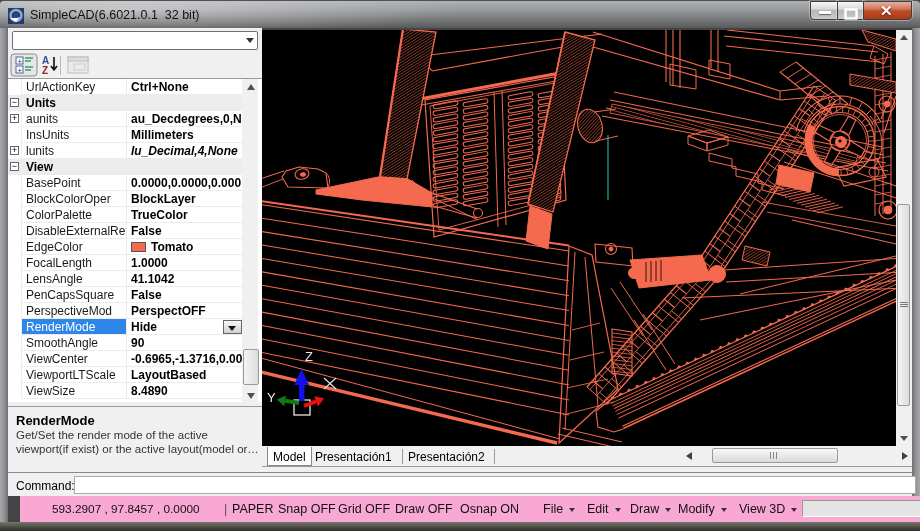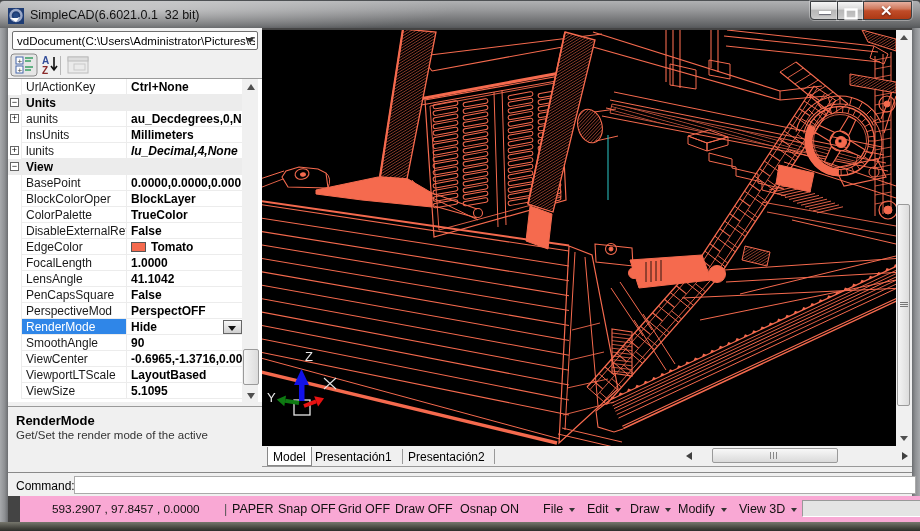--- a/index.html
+++ b/index.html
@@ -80,21 +80,20 @@
       <div class="wbtn" id="bclo">
           <div class="glyph" style="left:16px;top:0px;font-size:15px;text-shadow:0 1px 2px #5a1505;">✕</div>
         </div>
     </div>
   </div>
   <div id="frameL"></div>
     <div id="frameR"></div>
     <div id="frameB"></div>
   <div id="panel">
     <div id="combo">
-        <div class="txt">vdDocument(C:\Users\Administrator\Pictures\S</div>
         <div class="arr"></div>
       </div>
     <div id="toolbar">
       <svg width="254" height="25">
         <rect x="3" y="1" width="26" height="22" rx="3" fill="#e6e6e6" stroke="#8a8a8a"></rect>
         <rect x="8" y="4" width="7" height="7" fill="#fdfdfd" stroke="#4466aa"></rect>
           <text x="9.5" y="10.5" font-size="8" fill="#333">+</text>
         <rect x="8" y="13" width="7" height="7" fill="#fdfdfd" stroke="#4466aa"></rect>
           <text x="9.5" y="19.5" font-size="8" fill="#333">+</text>
         <g stroke="#2a9a5a" stroke-width="1.4">
@@ -170,34 +169,35 @@
 <div class="pname" style="top:256px;">SmoothAngle</div>
 <div class="pval" style="top:256px;">90</div>
 <div class="gut" style="top:272px;"></div>
 <div class="pname" style="top:272px;">ViewCenter</div>
 <div class="pval" style="top:272px;">-0.6965,-1.3716,0.00</div>
 <div class="gut" style="top:288px;"></div>
 <div class="pname" style="top:288px;">ViewportLTScale</div>
 <div class="pval" style="top:288px;">LayoutBased</div>
 <div class="gut" style="top:304px;"></div>
 <div class="pname" style="top:304px;">ViewSize</div>
-<div class="pval" style="top:304px;">5.1095</div>
+<div class="pval" style="top:304px;">8.4890</div>
       <div id="gsb">
         <div class="sbtn" style="top:0;">
             <div class="tri" style="left:5px;top:5px;border:4.5px solid transparent;border-bottom:6px solid #505050;border-top:none;"></div>
           </div>
         <div class="sbtn" style="top:308px;">
             <div class="tri" style="left:5px;top:6px;border:4.5px solid transparent;border-top:6px solid #505050;border-bottom:none;"></div>
           </div>
         <div class="sbthumb" style="top:270px;height:36px;"></div>
       </div>
     </div>
     <div id="desc">
         <b>RenderMode</b>
         <div class="d1">Get/Set the render mode of the active</div>
+        <div class="d2">viewport(if exist) or the active layout(model or…</div>
       </div>
   </div>
   <div id="canvas">
     <svg width="634" height="416" viewBox="0 0 634 416">
       <defs>
 <pattern id="h1" width="2.4" height="2.4" patternUnits="userSpaceOnUse" patternTransform="rotate(58)">
             <rect width="2.6" height="2.6" fill="#000"></rect>
             <line x1="0" y1="0" x2="0" y2="2.6" stroke="#f56a4e" stroke-width="0.9"></line>
           </pattern>
 <pattern id="h2" width="3.4" height="3.4" patternUnits="userSpaceOnUse" patternTransform="rotate(105)">

